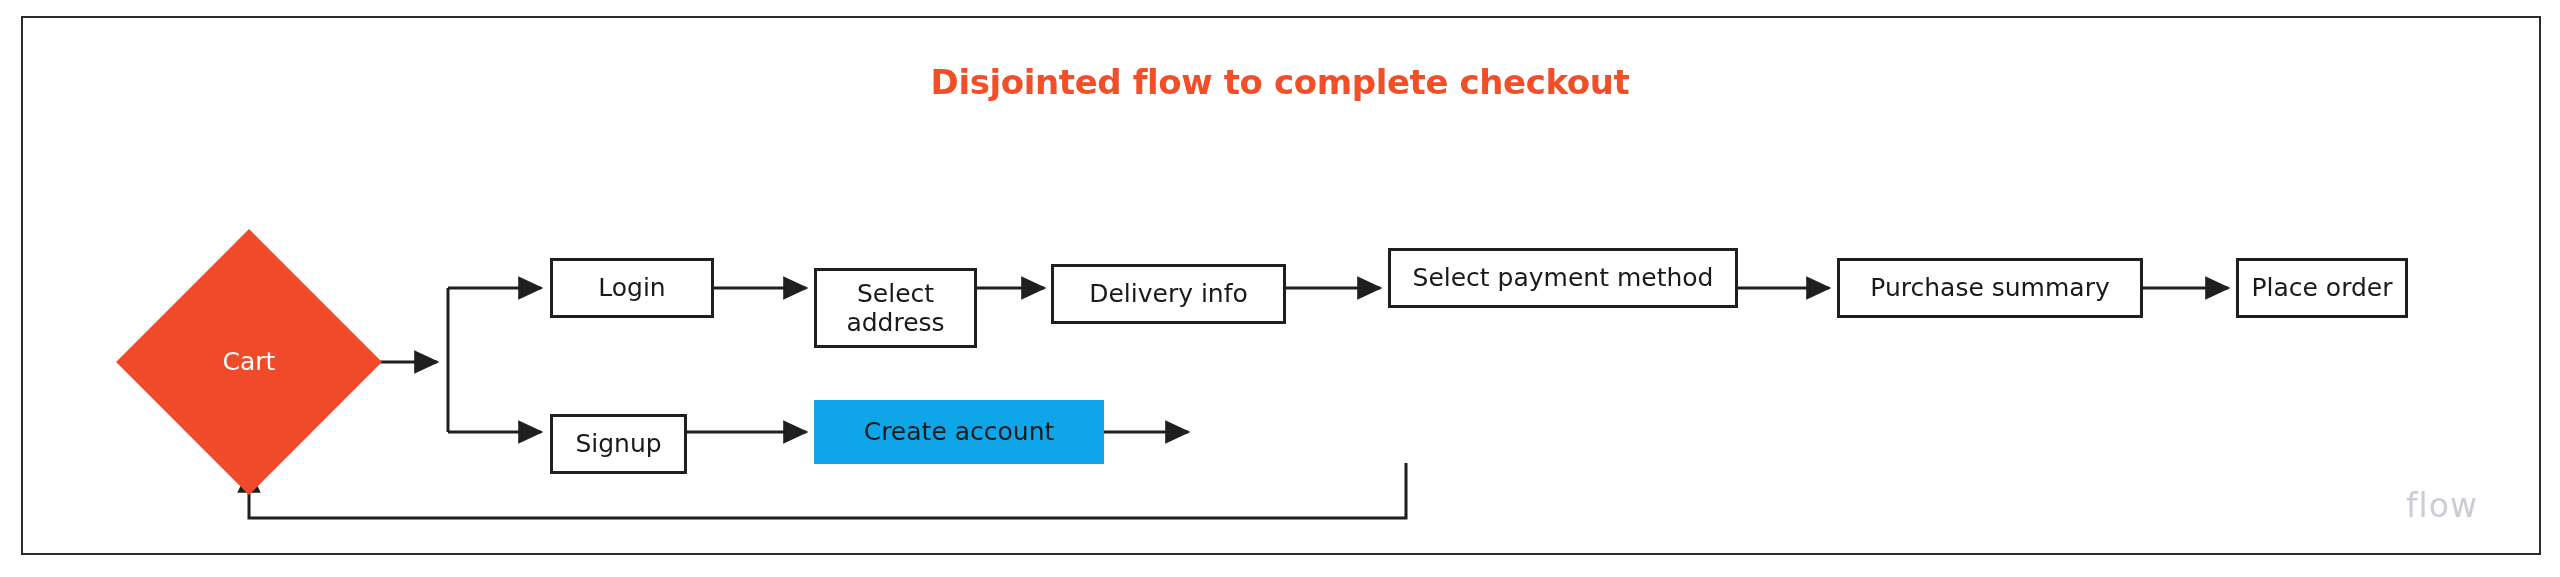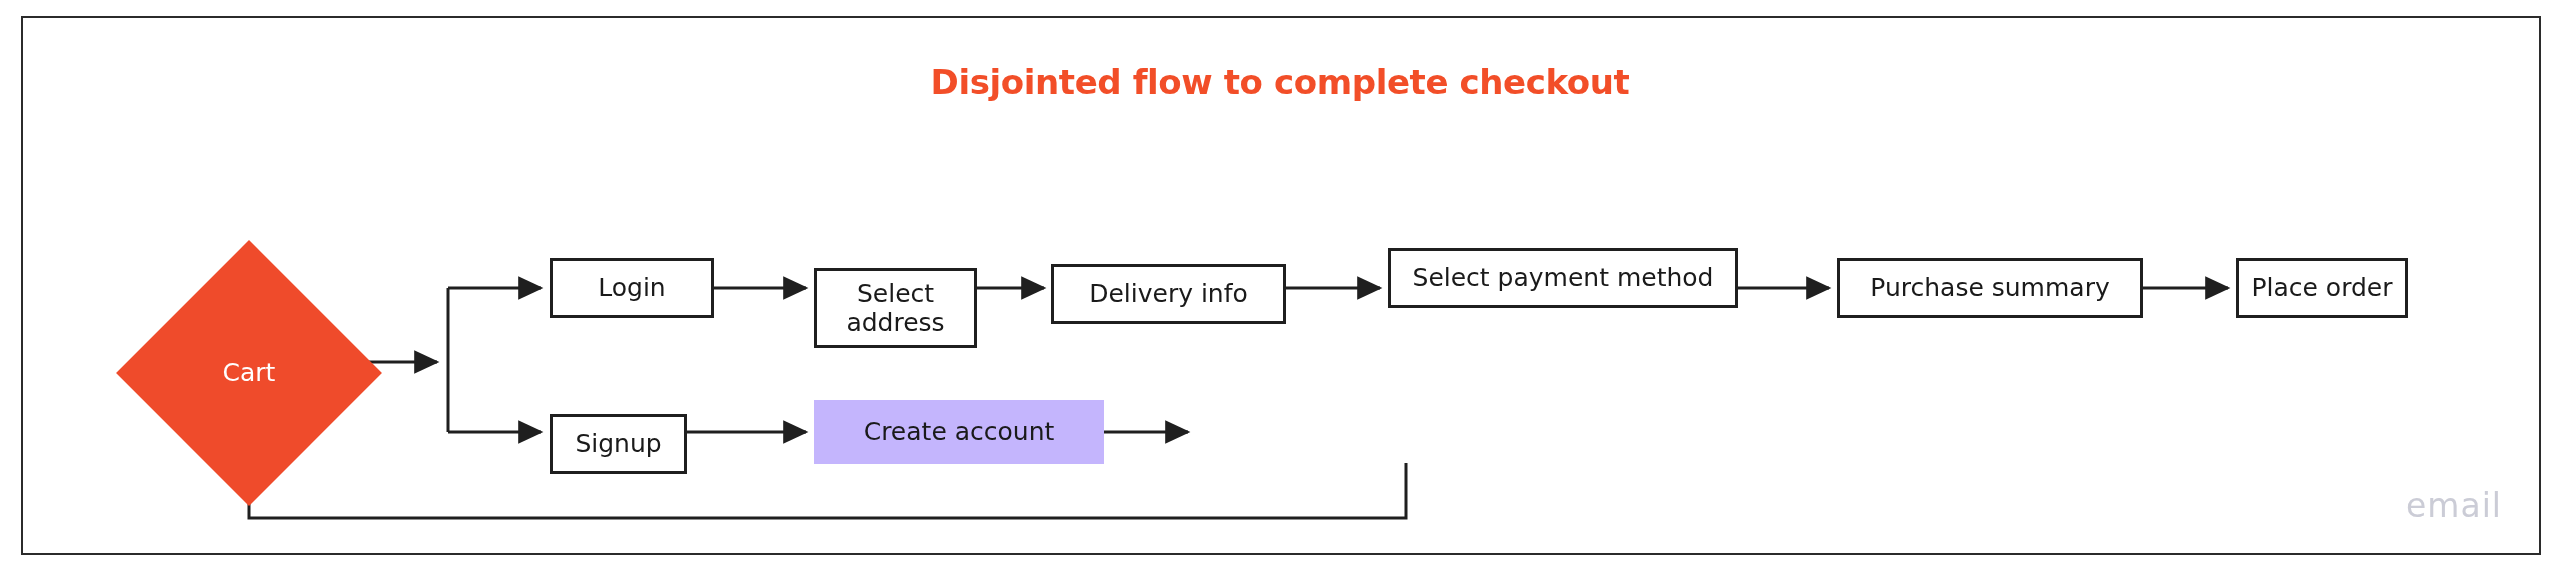--- a/index.html
+++ b/index.html
@@ -63,32 +63,32 @@
     color: #1a1a1a;
     font-family: "DejaVu Sans", sans-serif;
     font-size: 25px;
     line-height: 1.18;
     background: #ffffff;
   }
   .node.boxed {
     border: 3px solid #1f1f1f;
   }
   .node.fill-yellow {
-    background: #c4b5fd;
+    background: #0ea5e9;
     border: none;
   }
   .node .label {
     padding: 0 10px;
     white-space: pre-line;
   }
   
   #diamond-cart {
     position: absolute;
     left: 155px;
-    top: 279px;
+    top: 268px;
     width: 188px;
     height: 188px;
   }
   #diamond-cart .dmd-shape {
     position: absolute;
     inset: 0;
     background: #ef4b2b;
     transform: rotate(45deg);
   }
   #diamond-cart .dmd-label {
@@ -210,15 +210,15 @@
 
   <div class="node boxed" style="left:550px; top:414px; width:137px; height:60px;">
     <span class="label">Signup</span>
   </div>
 
   <div class="node fill-yellow" style="left:814px; top:400px; width:290px; height:64px;">
     <span class="label">Create account</span>
   </div>
 
 
-  <div id="watermark">email</div>
+  <div id="watermark">flow</div>
 
 </div>
 
 </body></html>

